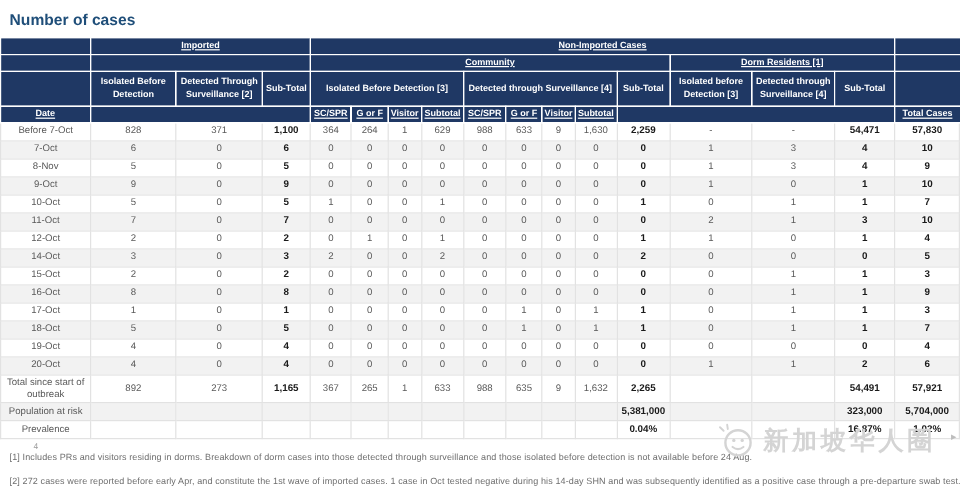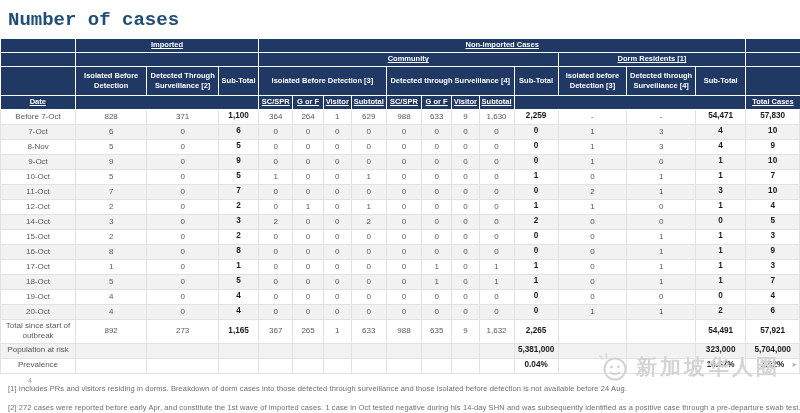--- a/index.html
+++ b/index.html
@@ -3,21 +3,21 @@
 <meta charset="utf-8">
 <style>
   html, body { margin:0; padding:0; }
   body {
     width:800px; height:413px; background:#fff; overflow:hidden; position:relative;
     font-family:"Liberation Sans", sans-serif;
     --header-bg:#1f3864; --title:#1f4e79; --stripe:#f2f2f2; --border:#e2e2e2;
     --text-muted:#595959; --text-bold:#1a1a1a; --footnote:#6e6e6e; --watermark:#d4d4d4;
   }
   .page-title {
-    color:var(--title); font-size:19px; font-weight:bold; padding:9px 0 0 8px; line-height:1.2;font-family:Liberation Mono, monospace;
+    color:var(--title); font-size:13px; font-weight:bold; padding:9px 0 0 8px; line-height:1.2;
   }
   table.cases {
     border-collapse:collapse; table-layout:fixed; width:100%; margin-top:7px;
   }
   thead th {
     background:var(--header-bg); color:#fff; font-size:7.5px; font-weight:bold;
     border-right:1px solid #fff; border-bottom:1px solid #fff;
     padding:1px 1px; line-height:1.35; text-align:center; overflow:hidden;
   }
   thead th:last-child { border-right:none; }

